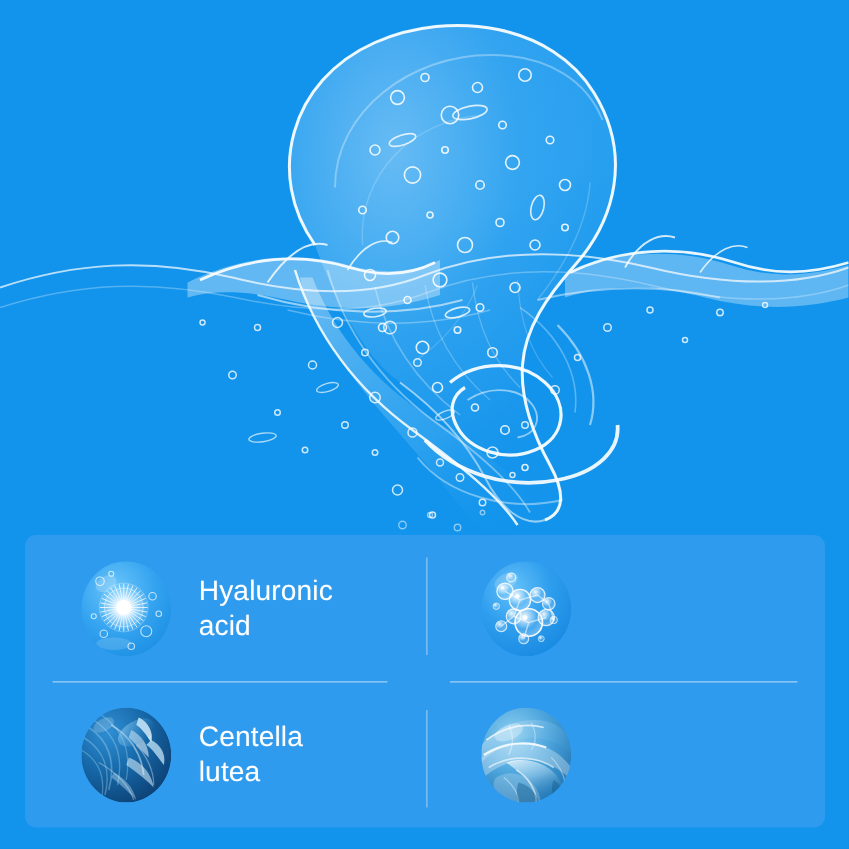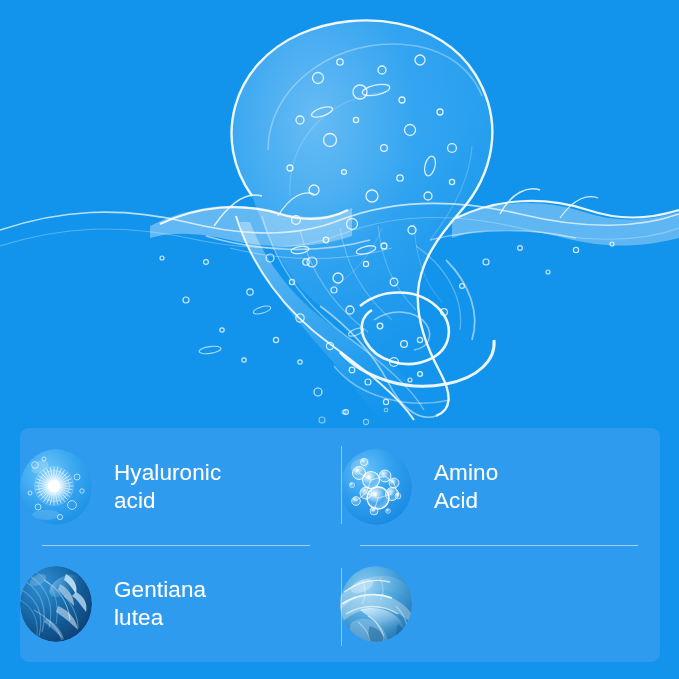--- a/index.html
+++ b/index.html
@@ -46,20 +46,21 @@
     position: absolute;
     inset: 0;
     display: grid;
     grid-template-columns: 1fr 1fr;
     grid-template-rows: 1fr 1fr;
   }
 
   .cell {
     display: flex;
     align-items: center;
+    padding-left: 45px;
     box-sizing: border-box;
   }
 
   .bubble {
     width: 72px;
     height: 76px;
     flex: 0 0 auto;
     border-radius: 50%;
     overflow: hidden;
     position: relative;
@@ -448,22 +449,20 @@
             </g>
 
             <g fill="#ffffff">
               <circle cx="35" cy="45" r="2" fill-opacity="0.95"></circle>
               <circle cx="29" cy="28" r="1.6" fill-opacity="0.9"></circle>
               <circle cx="17" cy="21" r="1.2" fill-opacity="0.85"></circle>
             </g>
             <ellipse cx="20" cy="16" rx="10" ry="6" fill="#ffffff" fill-opacity="0.18" transform="rotate(-26 20 16)"></ellipse>
           </svg>
         </div>
-        <div class="cell-label">Amino
-Acid</div>
       </div>
 
       <div class="cell">
         <div class="bubble">
           <svg width="72" height="76" viewBox="0 0 72 76" aria-hidden="true">
             <defs>
               <radialGradient id="glBall" cx="0.3" cy="0.25" r="0.85">
                 <stop offset="0" stop-color="#2f8fd4"></stop>
                 <stop offset="0.5" stop-color="#1668a8"></stop>
                 <stop offset="1" stop-color="#0c3f73"></stop>
@@ -494,21 +493,21 @@
 
             <g fill="none" stroke="#ffffff">
               <path d="M24 14 C38 22 48 36 50 54" stroke-opacity="0.45" stroke-width="1.3"></path>
               <path d="M14 44 C28 52 38 62 42 74" stroke-opacity="0.3" stroke-width="1.1"></path>
               <path d="M44 30 C52 38 58 50 58 62" stroke-opacity="0.35" stroke-width="1"></path>
             </g>
             <ellipse cx="44" cy="20" rx="16" ry="9" fill="url(#glRipple)" transform="rotate(-30 44 20)"></ellipse>
             <ellipse cx="18" cy="14" rx="9" ry="5" fill="#ffffff" fill-opacity="0.18" transform="rotate(-28 18 14)"></ellipse>
           </svg>
         </div>
-        <div class="cell-label">Gentiana
+        <div class="cell-label">Centella
 lutea</div>
       </div>
 
       <div class="cell">
         <div class="bubble">
           <svg width="72" height="76" viewBox="0 0 72 76" aria-hidden="true">
             <defs>
               <radialGradient id="caBall" cx="0.35" cy="0.3" r="0.85">
                 <stop offset="0" stop-color="#8fd0f2"></stop>
                 <stop offset="0.45" stop-color="#4fa7de"></stop>

